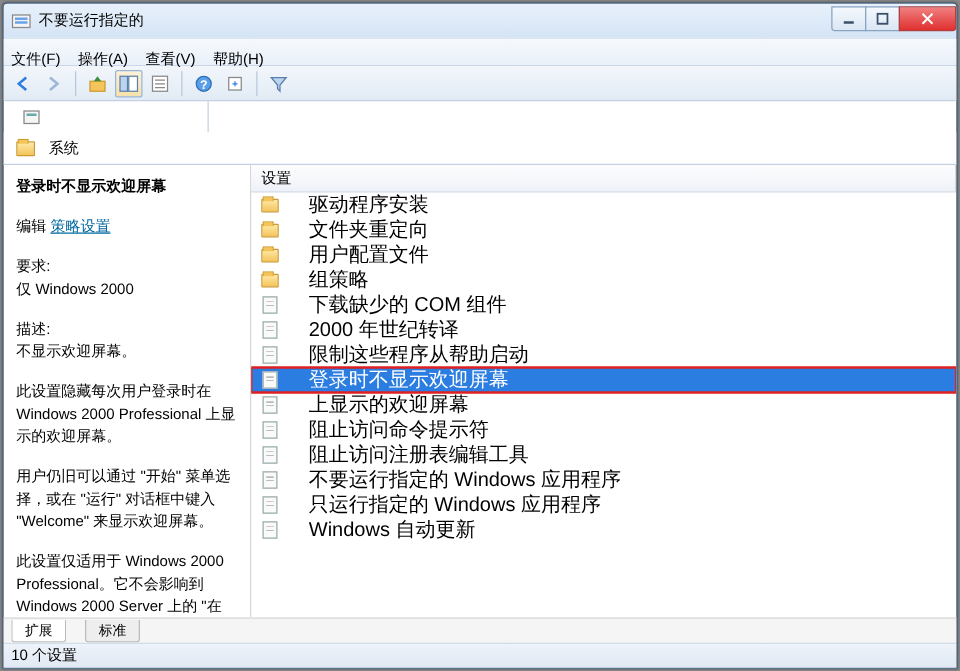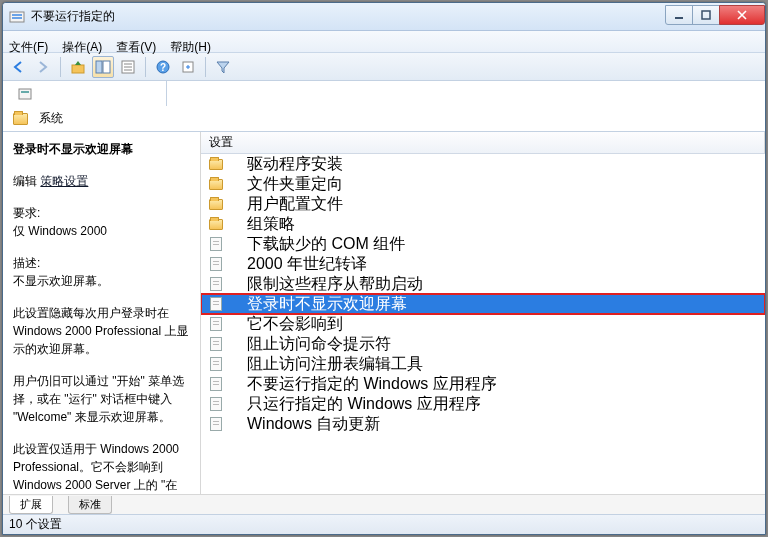--- a/index.html
+++ b/index.html
@@ -23,21 +23,21 @@
   .tree-row { display:flex; align-items:center; height:18px; padding-right:4px; }
   .tw { display:inline-block; width:12px; text-align:center; color:#444; font-size:10px; margin-right:1px; cursor:default;}
   .fico { width:16px; height:14px; margin-right:3px; flex:none;}
   .folder { background: linear-gradient(#fde9a8,#f5c45a); border:1px solid #cc9a2f; border-radius:1px; width:15px; height:12px; position:relative;}
   .folder:before{content:"";position:absolute;top:-3px;left:0;width:7px;height:3px;background:#f5c45a;border:1px solid #cc9a2f;border-bottom:none;border-radius:1px 1px 0 0;}
   .main { flex:1; display:flex; flex-direction:column; position:relative; }
   .main-head { height:26px; border-bottom:1px solid #c3d1e2; display:flex; align-items:center; padding-left:10px; gap:8px; background:#fff;}
   .main-body { flex:1; display:flex; overflow:hidden; }
   .desc-pane { width:198px; border-right:1px solid #d7d7d7; padding:8px 8px 0 10px; overflow:hidden; font-size:12px; line-height:1.5; }
   .desc-pane .bold { font-weight:bold; }
-  .desc-pane a { color:#0f172a; text-decoration:underline; }
+  .desc-pane a { color:#0369a1; text-decoration:underline; }
   .list-pane { flex:1; display:flex; flex-direction:column; }
   .list-head { height:22px; background:linear-gradient(#fdfdfe,#eef2f8); border-bottom:1px solid #d0d9e5; display:flex; align-items:center; padding-left:8px; font-size:12px;}
   .list-body { flex:1; overflow-y:scroll; overflow-x:scroll; }
   .list-row { display:flex; align-items:center; height:20px; padding-left:8px; gap:24px; font-size:16px; white-space: nowrap;}
   .list-row.sel { background:#2b7de1; color:#fff; }
   .list-row.sel.red { outline:2px solid #e02020; outline-offset:-1px;}
   .item-ico { width:14px; height:14px; flex:none; display:flex; align-items:center; justify-content:center;}
   .doc-ico { width:12px; height:14px; border:1px solid #9aa; background:#fafafa; position:relative;}
   .doc-ico:after{content:"";position:absolute;left:2px;top:3px;width:6px;height:6px;background:repeating-linear-gradient(#bbb 0 1px, transparent 1px 3px);}
   .tabs { height:20px; border-top:1px solid #d7d7d7; display:flex; align-items:flex-end; padding-left:6px; background:#f5f5f5;gap:16px;}
@@ -257,21 +257,21 @@
               <div class="list-row sel red">
                 <div class="item-ico">
                   <div class="doc-ico"></div>
                 </div>
                 <span>登录时不显示欢迎屏幕</span>
               </div>
               <div class="list-row">
                 <div class="item-ico">
                   <div class="doc-ico"></div>
                 </div>
-                <span>它不会影响到</span>
+                <span>上显示的欢迎屏幕</span>
               </div>
               <div class="list-row">
                 <div class="item-ico">
                   <div class="doc-ico"></div>
                 </div>
                 <span>阻止访问命令提示符</span>
               </div>
               <div class="list-row">
                 <div class="item-ico">
                   <div class="doc-ico"></div>

